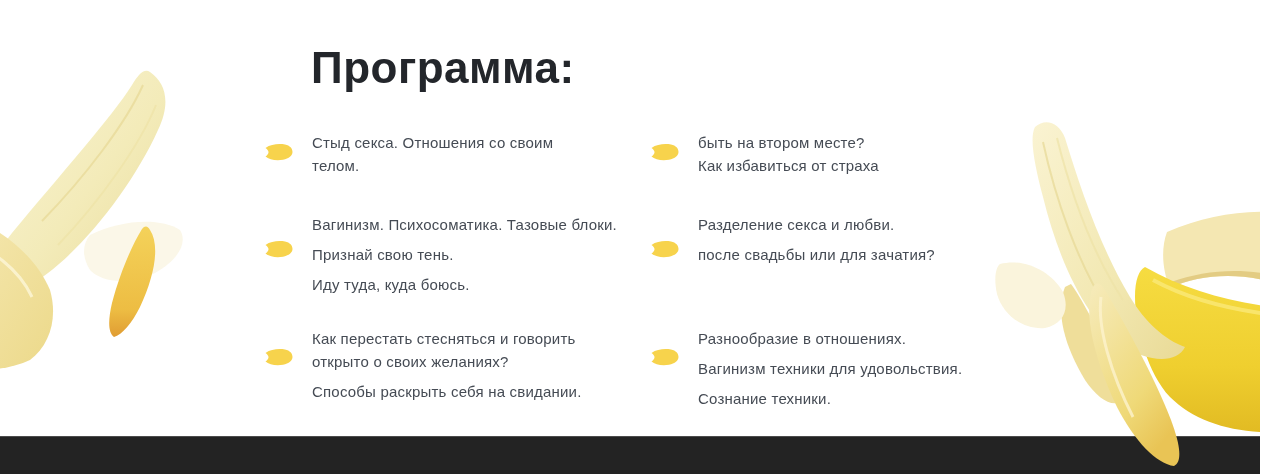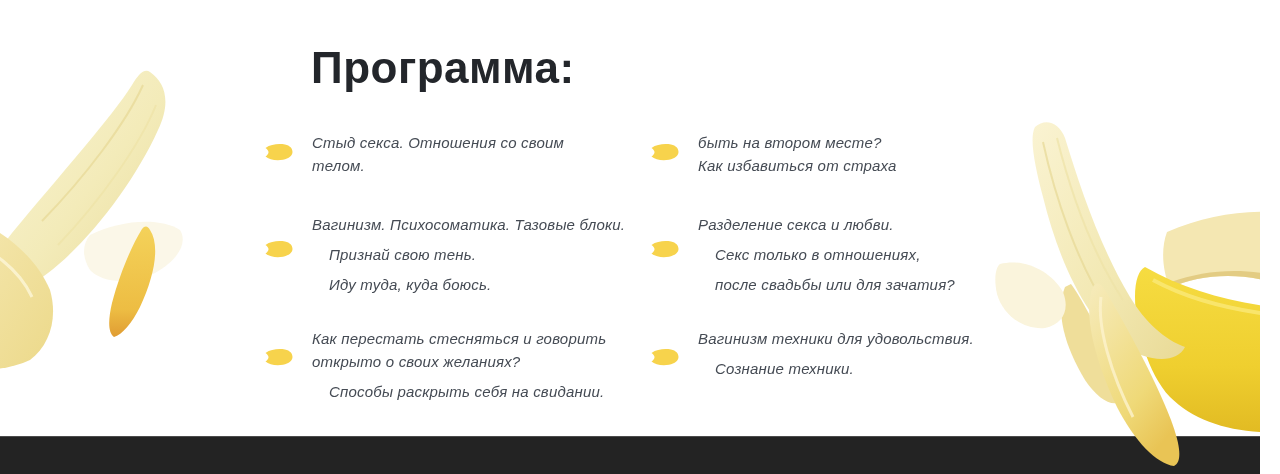--- a/index.html
+++ b/index.html
@@ -33,21 +33,20 @@
     border-top: 1px solid #4c4c4c;
     box-sizing: border-box;
     z-index: 2;
   }
   .banana { position: absolute; z-index: 1; }
   .banana.right { z-index: 3; }
   .item {
     position: absolute;
     padding-left: 48px;
     z-index: 4;
-    font-style: italic;
   }
   .item .bullet {
     position: absolute;
     left: 0;
     width: 29px;
     height: 18px;
   }
   .row1 .bullet { top: 12px; }
   .row2 .bullet { top: 27px; }
   .row3 .bullet { top: 21px; }
@@ -57,21 +56,21 @@
   .row2 { top: 213px; }
   .row3 { top: 327px; }
   .item p {
     margin: 0;
     font-size: 15px;
     line-height: 23px;
     letter-spacing: 0.2px;
     color: #454b54;
     white-space: nowrap;
   }
-  .item p + p { margin-top: 7px; margin-left: 17px; }
+  .item p + p { margin-top: 7px; }
   .line { display: block; }
 </style>
 </head>
 <body>
 
 <div class="page">
 
   <svg class="banana left" style="left:-50px; top:45px;" width="255" height="335" viewBox="0 0 255 335" aria-hidden="true">
     <defs>
       <linearGradient id="lfFlesh" x1="0" y1="0" x2="1" y2="1">
@@ -212,35 +211,35 @@
   <div class="item col-right row2">
     <svg class="bullet" viewBox="0 0 29 18">
       <path d="M1.5,5 C7,1 15,0.5 21,1.5 C26,2.5 28.5,5.5 28.5,9 C28.5,12.5 25,15.5 19,16.7
                C12,18 5,16.5 1.5,13.5 C5.5,10.5 5.5,8 1.5,5 Z" fill="#f7d34c"></path>
     </svg>
     <div>
       <p>
           <span class="line">Разделение секса и любви.</span>
         </p>
       <p>
-          <span class="line">Секс только в отношениях,</span>
-        </p>
-      <p>
           <span class="line">после свадьбы или для зачатия?</span>
         </p>
     </div>
   </div>
 
   <div class="item col-right row3">
     <svg class="bullet" viewBox="0 0 29 18">
       <path d="M1.5,5 C7,1 15,0.5 21,1.5 C26,2.5 28.5,5.5 28.5,9 C28.5,12.5 25,15.5 19,16.7
                C12,18 5,16.5 1.5,13.5 C5.5,10.5 5.5,8 1.5,5 Z" fill="#f7d34c"></path>
     </svg>
     <div>
       <p>
+          <span class="line">Разнообразие в отношениях.</span>
+        </p>
+      <p>
           <span class="line">Вагинизм техники для удовольствия.</span>
         </p>
       <p>
           <span class="line">Сознание техники.</span>
         </p>
     </div>
   </div>
 
 </div>
 

